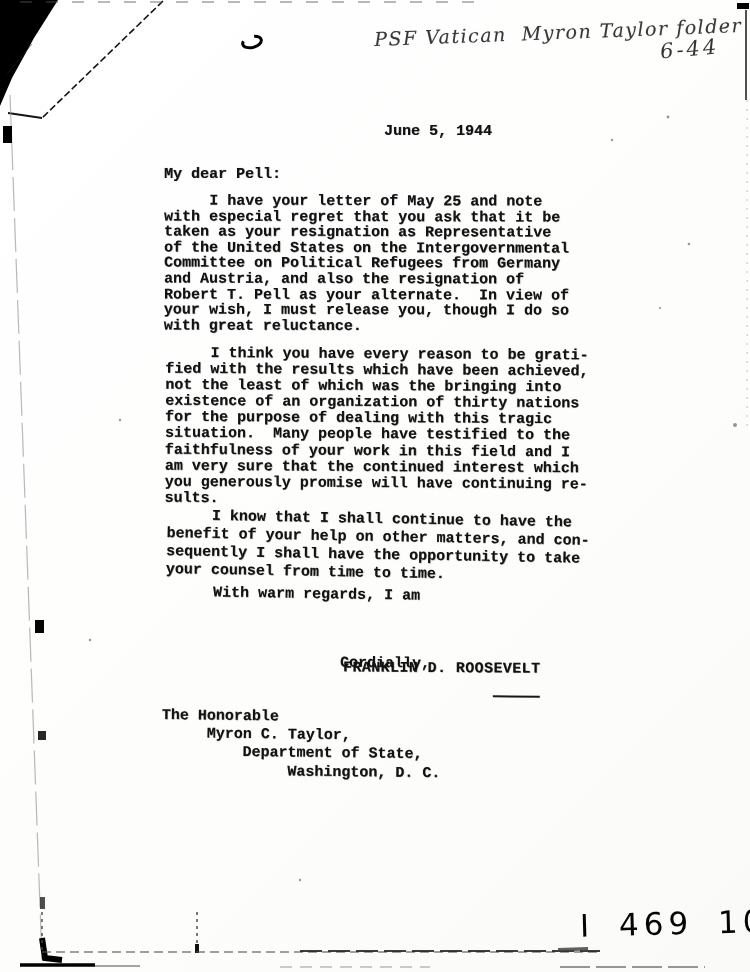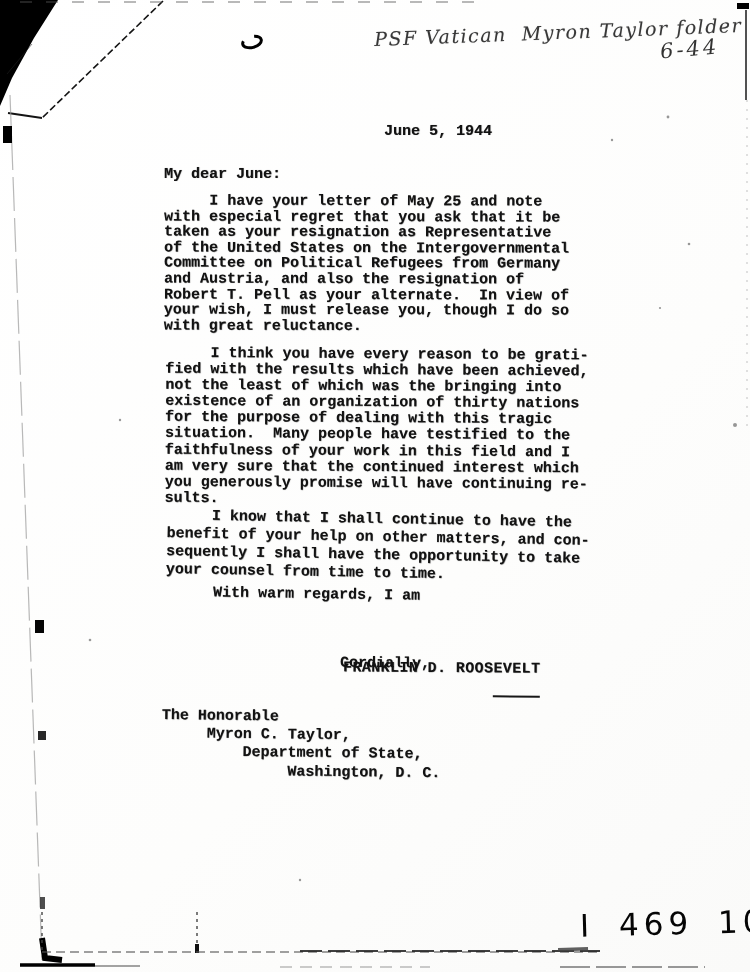--- a/index.html
+++ b/index.html
@@ -131,21 +131,21 @@
       <circle cx="300" cy="880" r="1.2"></circle>
     </g>
   </svg>
 
   <div class="hand top-note-1">PSF Vatican  Myron Taylor folder</div>
   <div class="hand top-note-2">6-44</div>
   <div class="hand file-number">I 469 102</div>
 
   <div class="typed date-line">June 5, 1944</div>
 
-  <div class="typed salutation">My dear June:</div>
+  <div class="typed salutation">My dear Pell:</div>
 
   <div class="typed para para-1">     I have your letter of May 25 and note
 with especial regret that you ask that it be
 taken as your resignation as Representative
 of the United States on the Intergovernmental
 Committee on Political Refugees from Germany
 and Austria, and also the resignation of
 Robert T. Pell as your alternate.  In view of
 your wish, I must release you, though I do so
 with great reluctance.</div>

